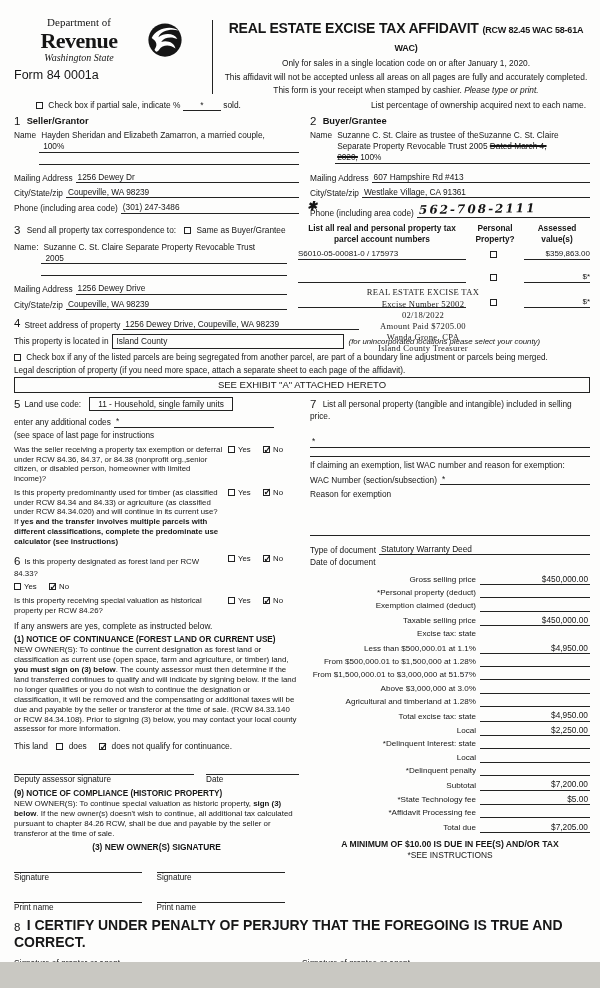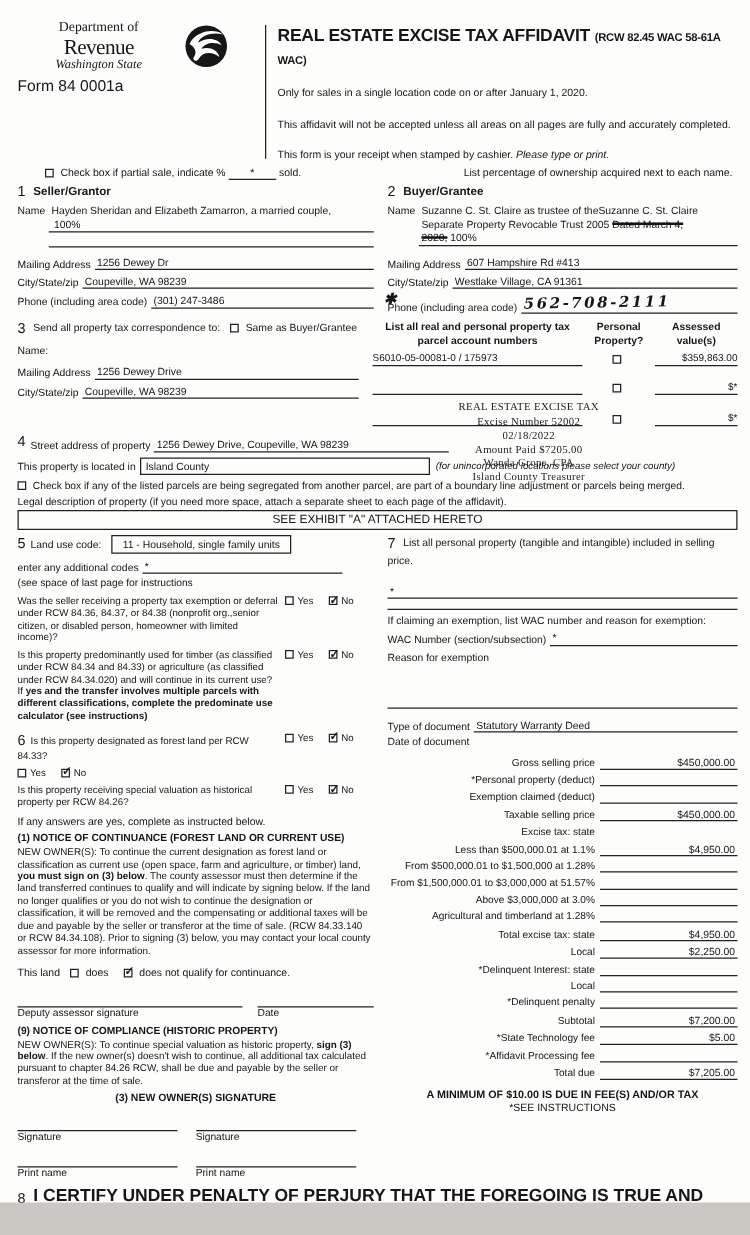--- a/index.html
+++ b/index.html
@@ -7,29 +7,29 @@
   .page {
     width:600px; height:988px; background:#fdfdfc; color:#161616;
     font-family:"Liberation Sans", sans-serif; font-size:8px; line-height:1.25;
     position:relative; padding:16px 10px 0 14px; margin:0 auto; overflow:hidden;
   }
   .hdr { display:flex; align-items:flex-start; }
   .logo-block { width:196px; }
   .logo-row { display:flex; align-items:center; }
   .logo-txt { text-align:center; width:130px; }
   .dept { font-family:"Liberation Serif",serif; font-size:11px; }
-  .rev  { font-family:"Liberation Serif",serif; font-size:17px; font-weight:normal; letter-spacing:-0.5px; margin-top:-3px;}
+  .rev  { font-family:"Liberation Serif",serif; font-size:22px; font-weight:bold; letter-spacing:-0.5px; margin-top:-3px;}
   .wast { font-family:"Liberation Serif",serif; font-style:italic; font-size:10px; margin-top:-2px; }
   .swirl { width:38px; height:38px; margin-left:2px; }
   .formno { font-size:12.5px; margin-top:3px; }
   .hdr-div { border-left:1.3px solid #222; align-self:stretch; margin:4px 9px 2px 2px; }
-  .title-block { flex:1; padding-top:4px; }
+  .title-block { flex:1; padding-top:4px;text-align:center; }
   .title { font-size:14px; font-weight:bold; letter-spacing:-0.2px; }
   .title-suffix { font-size:9px; font-weight:bold; }
-  .tline { font-size:8.4px; margin-top:14px; }
+  .tline { font-size:8.4px; margin-top:3px; }
   .it { font-style:italic; }
   .partial { display:flex; justify-content:space-between; margin-top:4px; font-size:8.4px; padding:0 4px 0 22px; }
   .cb { display:inline-block; width:7px; height:7px; border:1px solid #222; vertical-align:-1px; margin-right:3px; position:relative; background:#fff; }
   .cb.on::after { content:"✓"; position:absolute; top:-3.5px; left:-0.5px; font-size:9.5px; font-weight:bold; }
   .uline { border-bottom:1px solid #222; }
   .cols { display:flex; align-items:flex-start; }
   .lcol { width:290px; padding-right:5px; }
   .rcol { flex:1; padding-left:6px; position:relative; }
   .secnum { font-size:11.5px; margin-right:4px; vertical-align:-1px; }
   .sectitle { font-size:9.3px; font-weight:bold; }
@@ -185,20 +185,25 @@
   <div class="cols" style="margin-top:5px;">
     <div class="lcol">
       <div>
         <span class="secnum">3</span>
         <span style="font-size:8.3px;">Send all property tax correspondence to:</span>
         <span class="cb" style="margin-left:6px;"></span>
         <span style="font-size:8.3px;">Same as Buyer/Grantee</span>
       </div>
       <div class="nameblock" style="margin-top:4px;">
         <span class="flabel">Name:</span>
+        <div class="namelines">
+          <div class="nameline nb">Suzanne C. St. Claire Separate Property Revocable Trust</div>
+          <div class="nameline" style="padding-left:4px;">2005</div>
+          <div class="nameline" style="min-height:12px;"></div>
+        </div>
       </div>
       <div class="frow" style="margin-top:7px;">
         <span class="flabel">Mailing Address</span>
         <span class="fval">1256 Dewey Drive</span>
       </div>
       <div class="frow">
         <span class="flabel">City/State/zip</span>
         <span class="fval">Coupeville, WA  98239</span>
       </div>
     </div>

